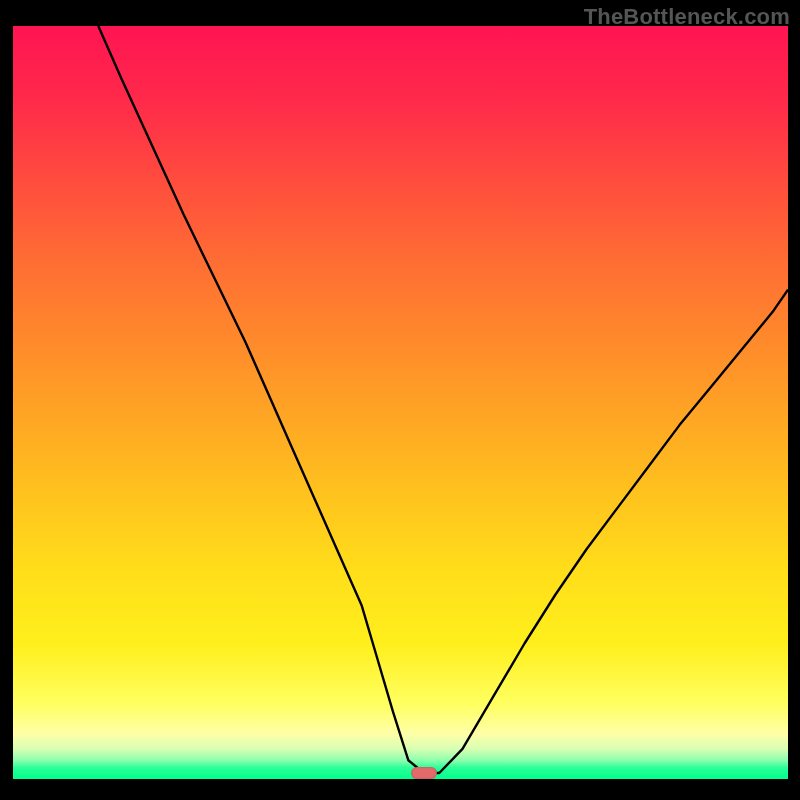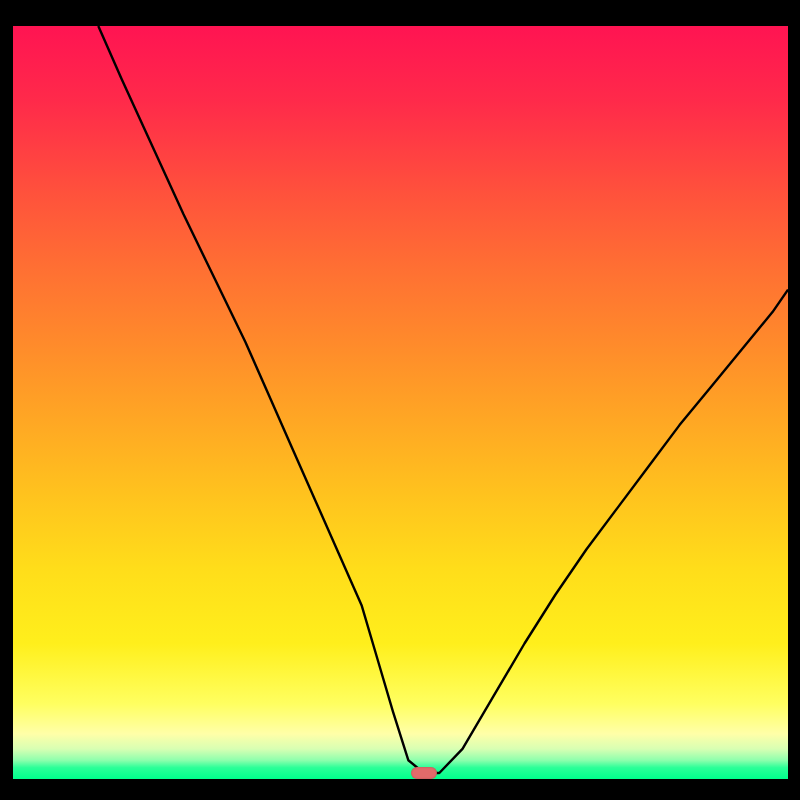--- a/index.html
+++ b/index.html
@@ -69,20 +69,21 @@
     z-index: 12;
     transform: translate(-50%, -50%);
     box-shadow: inset 0 0 2px rgba(0,0,0,0.25);
   }
 </style>
 </head>
 <body>
 
 <div class="frame">
 
+  <div class="watermark">TheBottleneck.com</div>
 
   <div class="plot"></div>
 
   <svg class="curve" viewBox="0 0 775 753" preserveAspectRatio="none">
     <path fill="none" stroke="#000000" stroke-width="2.4" stroke-linejoin="round" d="M85.3 0.0 L108.5 52.7 L139.5 120.5 L170.5 188.3 L201.5 252.3 L232.5 316.3 L255.8 369.0 L279.0 421.7 L302.3 474.4 L325.5 527.1 L348.8 579.8 L364.3 632.5 L379.8 685.2 L395.3 734.2 L410.8 747.0 L426.3 747.0 L449.5 722.9 L480.5 670.2 L511.5 617.5 L542.5 568.5 L573.5 523.3 L604.5 481.9 L635.5 440.5 L666.5 399.1 L697.5 361.4 L728.5 323.8 L759.5 286.1 L775.0 263.6"></path>
   </svg>
 
   <div class="marker" style="left: 423.75px; top: 772.976px; background: rgb(226, 106, 106);"></div>
 
 </div>

